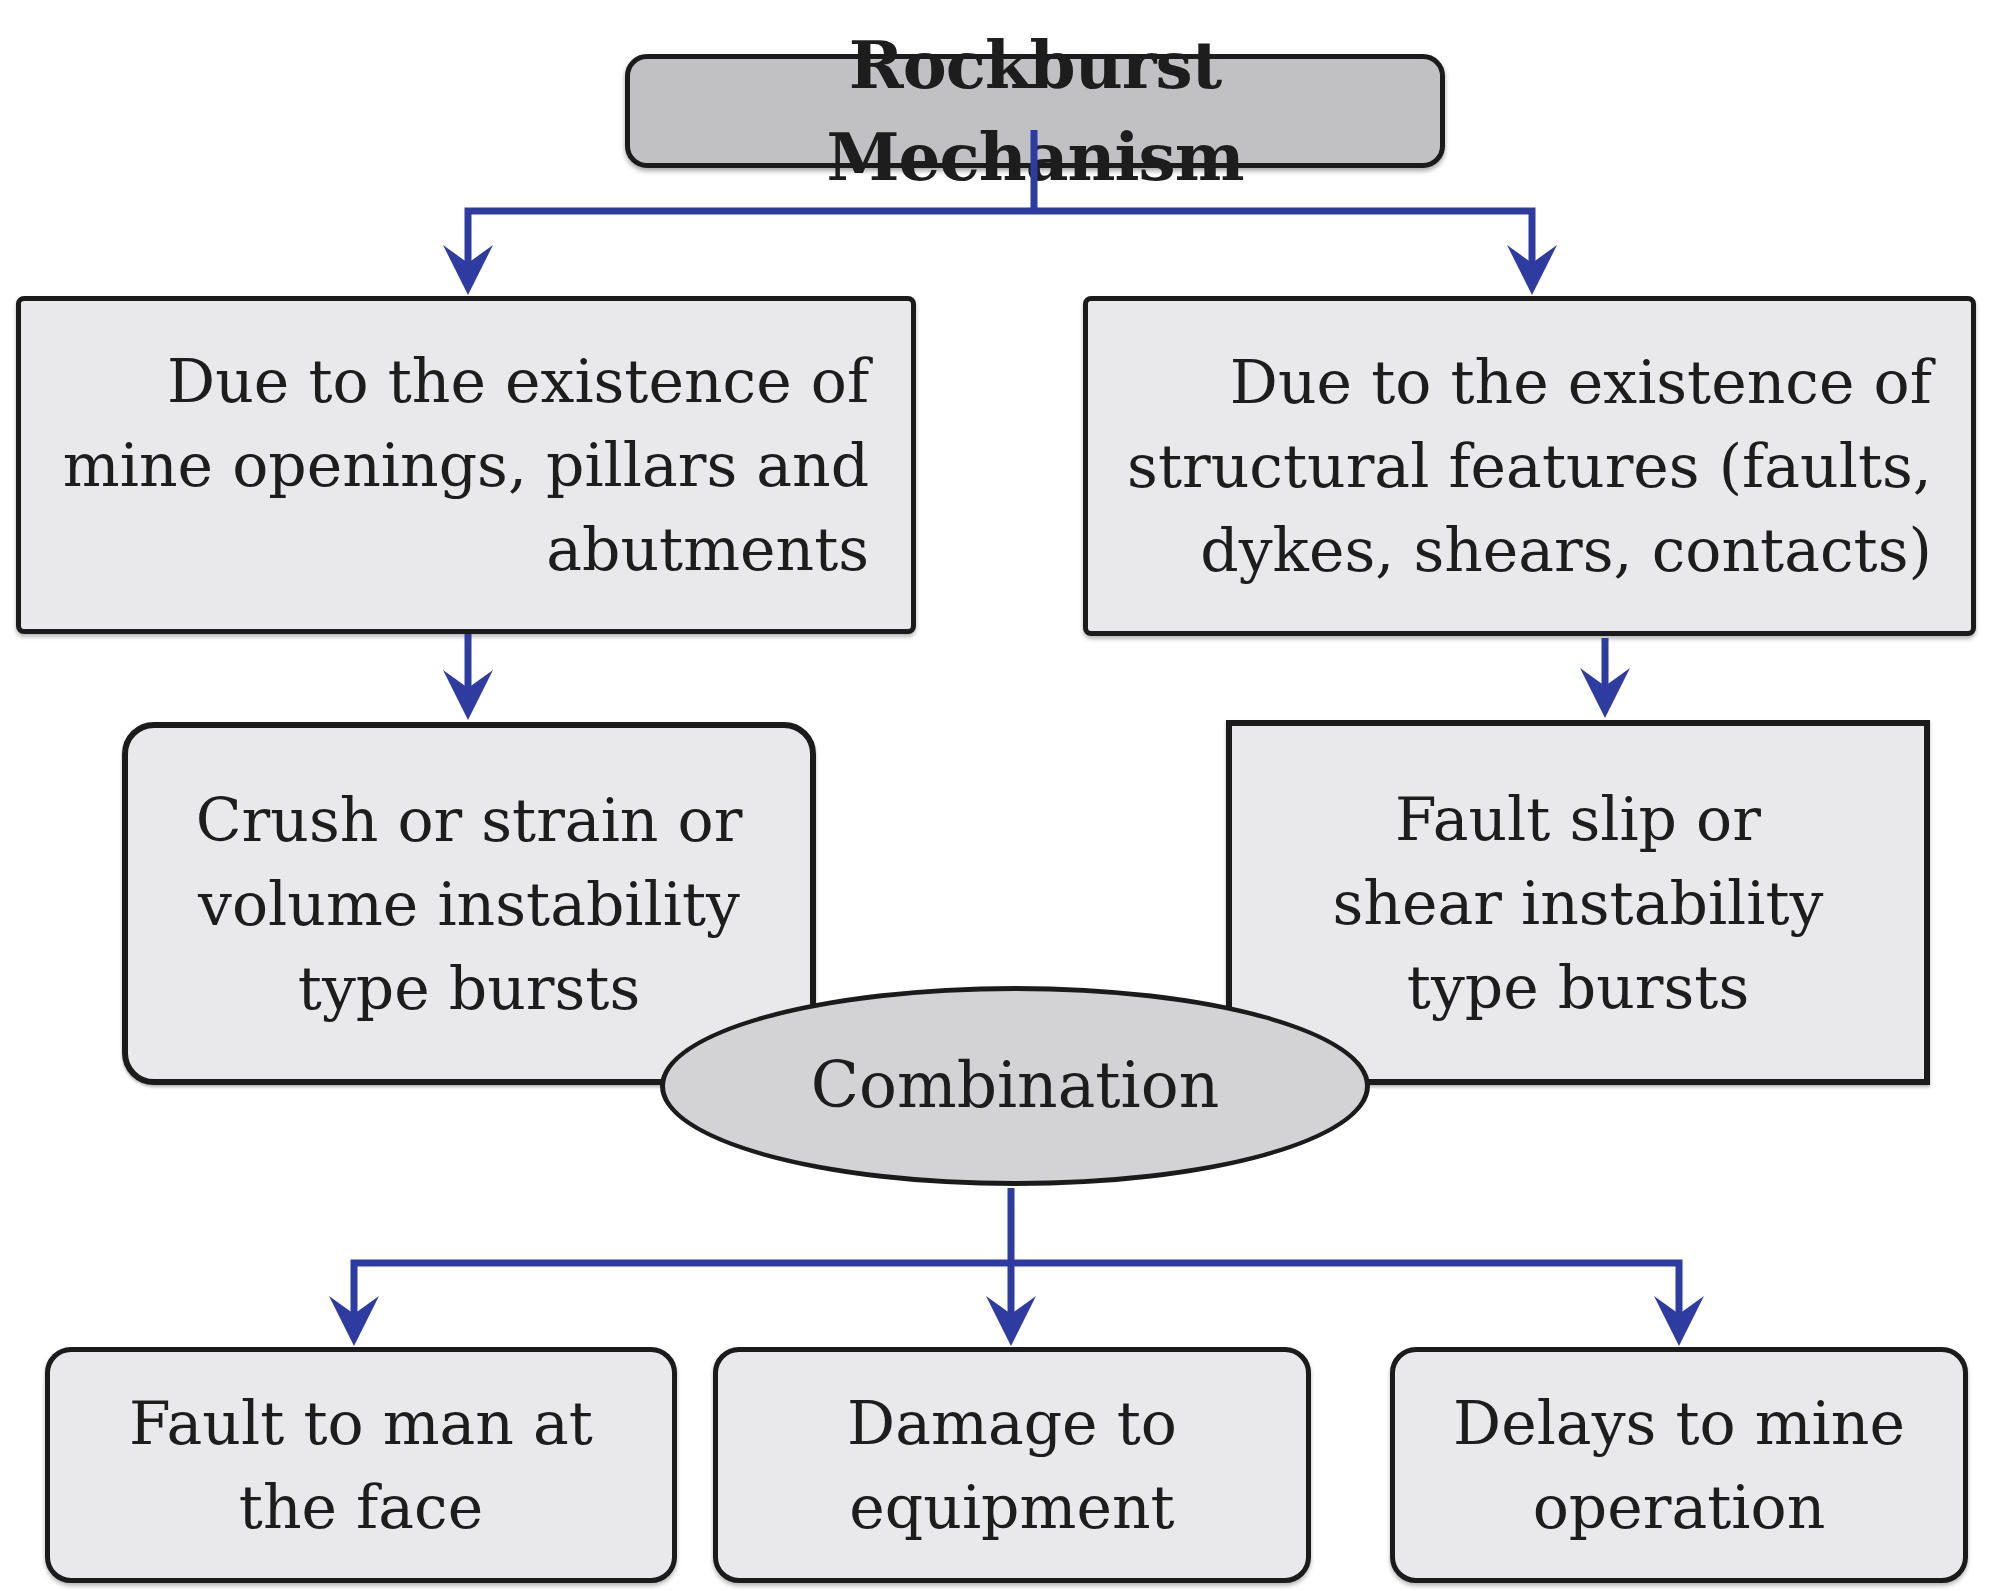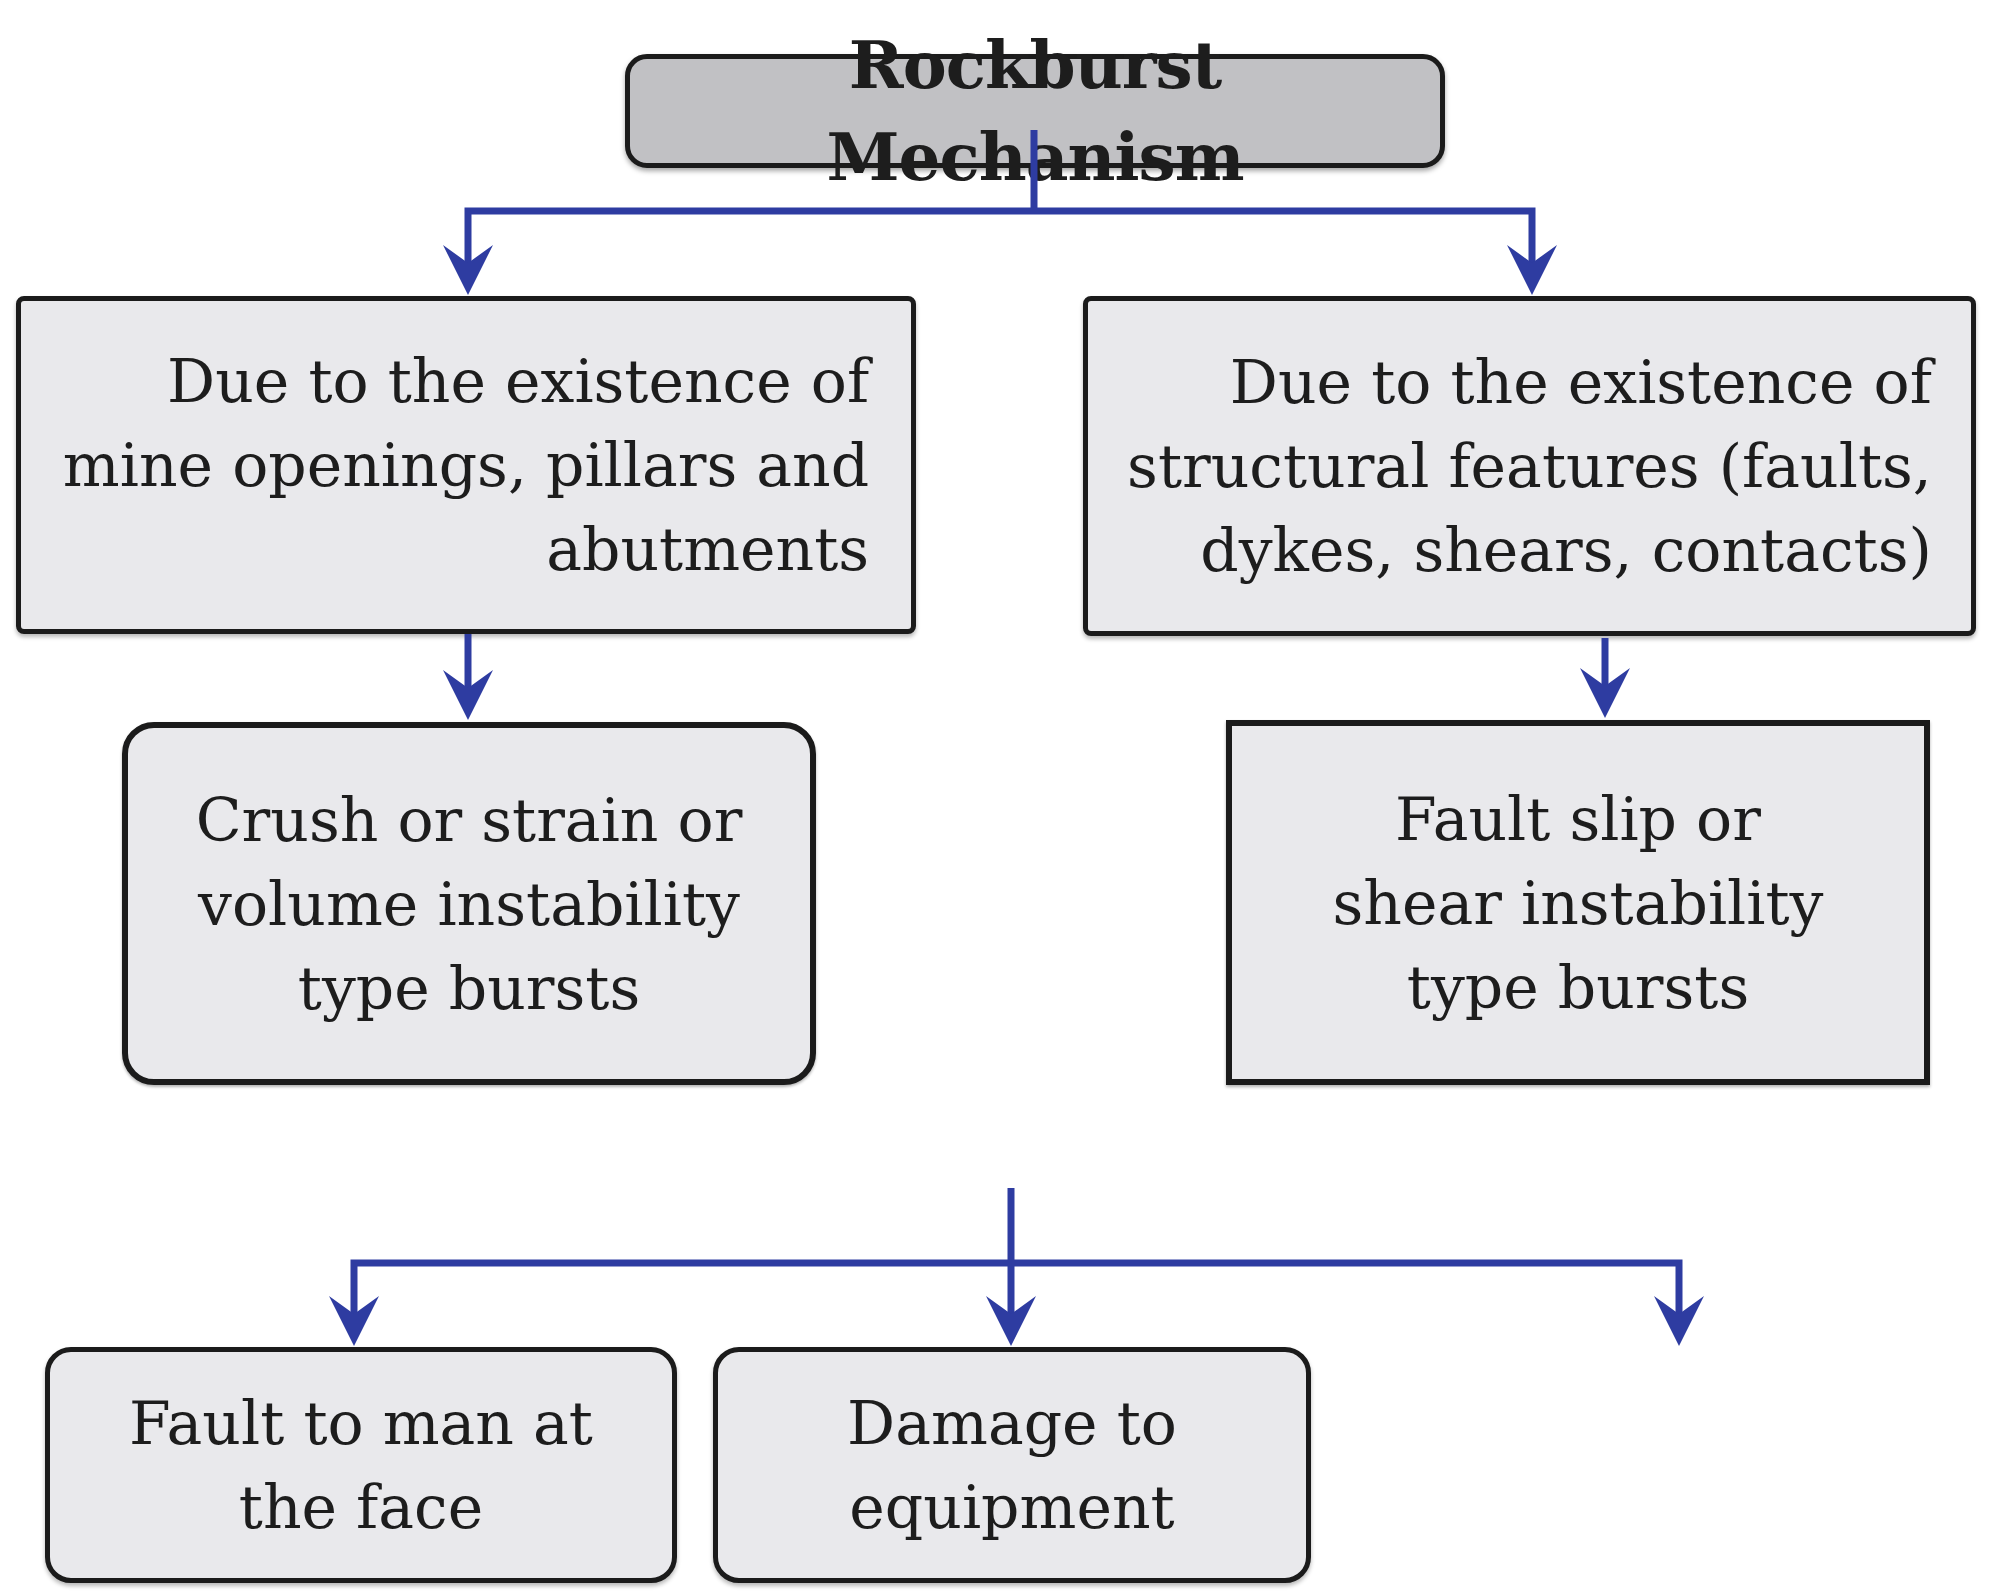--- a/index.html
+++ b/index.html
@@ -95,21 +95,28 @@
   <div class="node small" style="left:45px;top:1347px;width:632px;height:236px;">
     <span>Fault to man at
 the face</span>
   </div>
 
   <div class="node small" style="left:713px;top:1347px;width:598px;height:236px;">
     <span>Damage to
 equipment</span>
   </div>
 
+  <div class="node small" style="left:1390px;top:1347px;width:578px;height:236px;">
+    <span>Delays to mine
+operation</span>
+  </div>
 
+  <div class="node ellipse" style="left:660px;top:986px;width:710px;height:200px;">
+    <span>Combination</span>
+  </div>
 
   <svg class="connectors" width="2007" height="1591" viewBox="0 0 2007 1591">
 
     <path class="stroke" d="M 1034 130 V 211 M 468 264 V 211 H 1532 V 264"></path>
     <polygon class="head" points="468,295 443,245 468,263 493,245"></polygon>
     <polygon class="head" points="1532,295 1507,245 1532,263 1557,245"></polygon>
 
     <path class="stroke" d="M 468 634 V 690"></path>
     <polygon class="head" points="468,720 443,670 468,688 493,670"></polygon>
 

